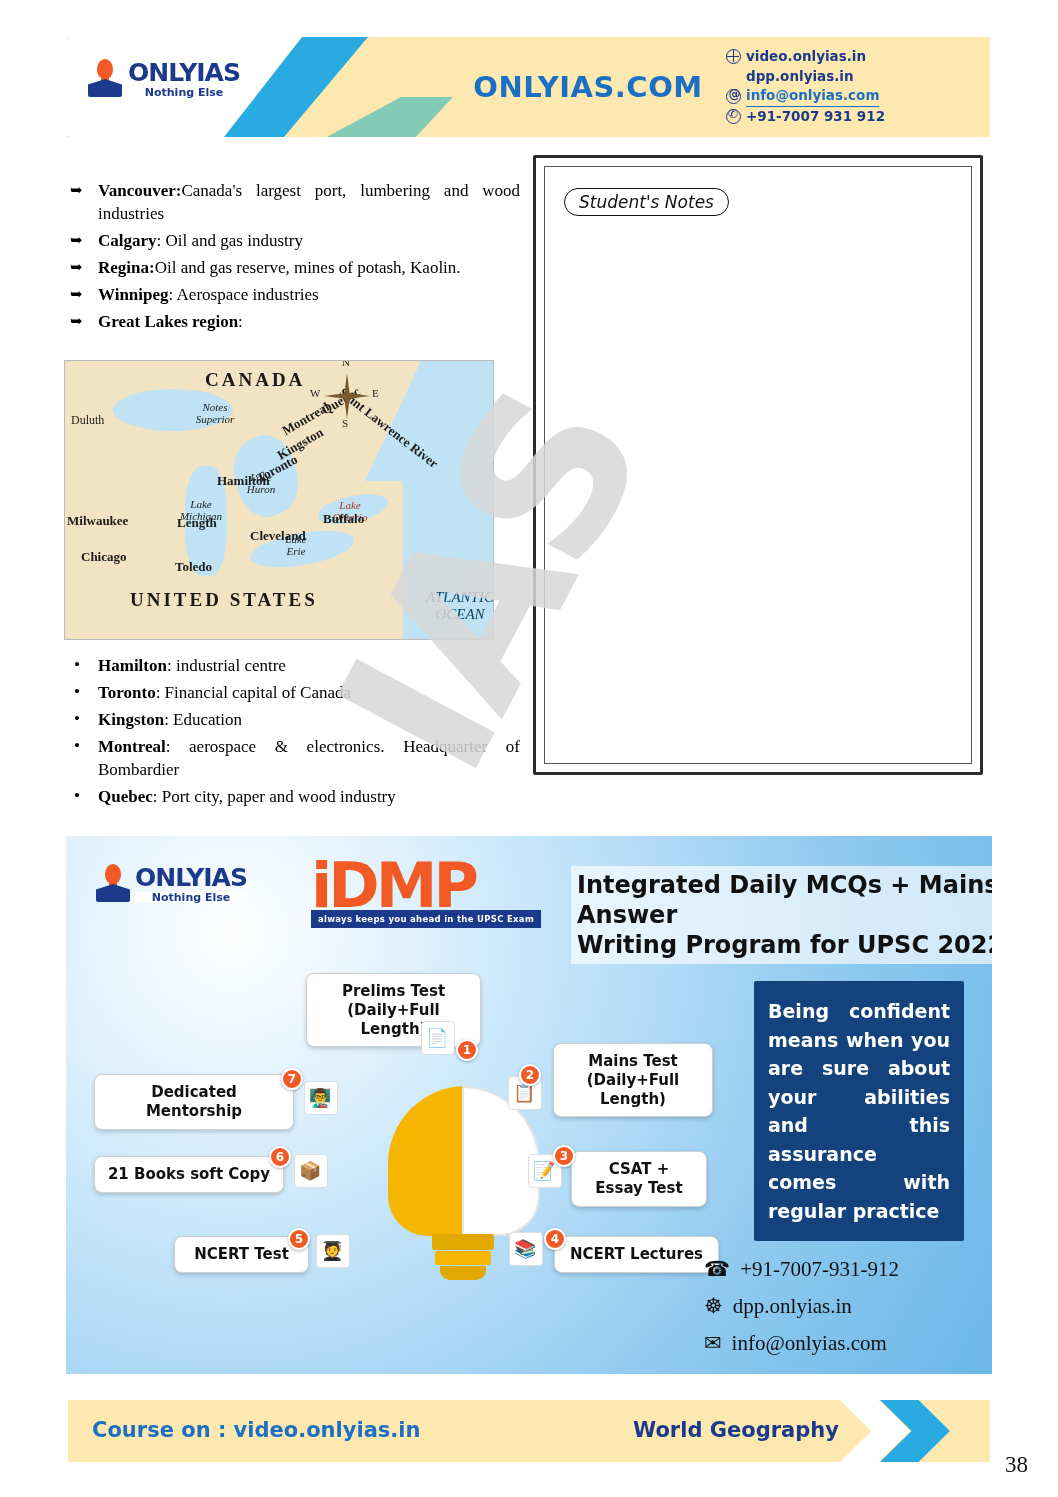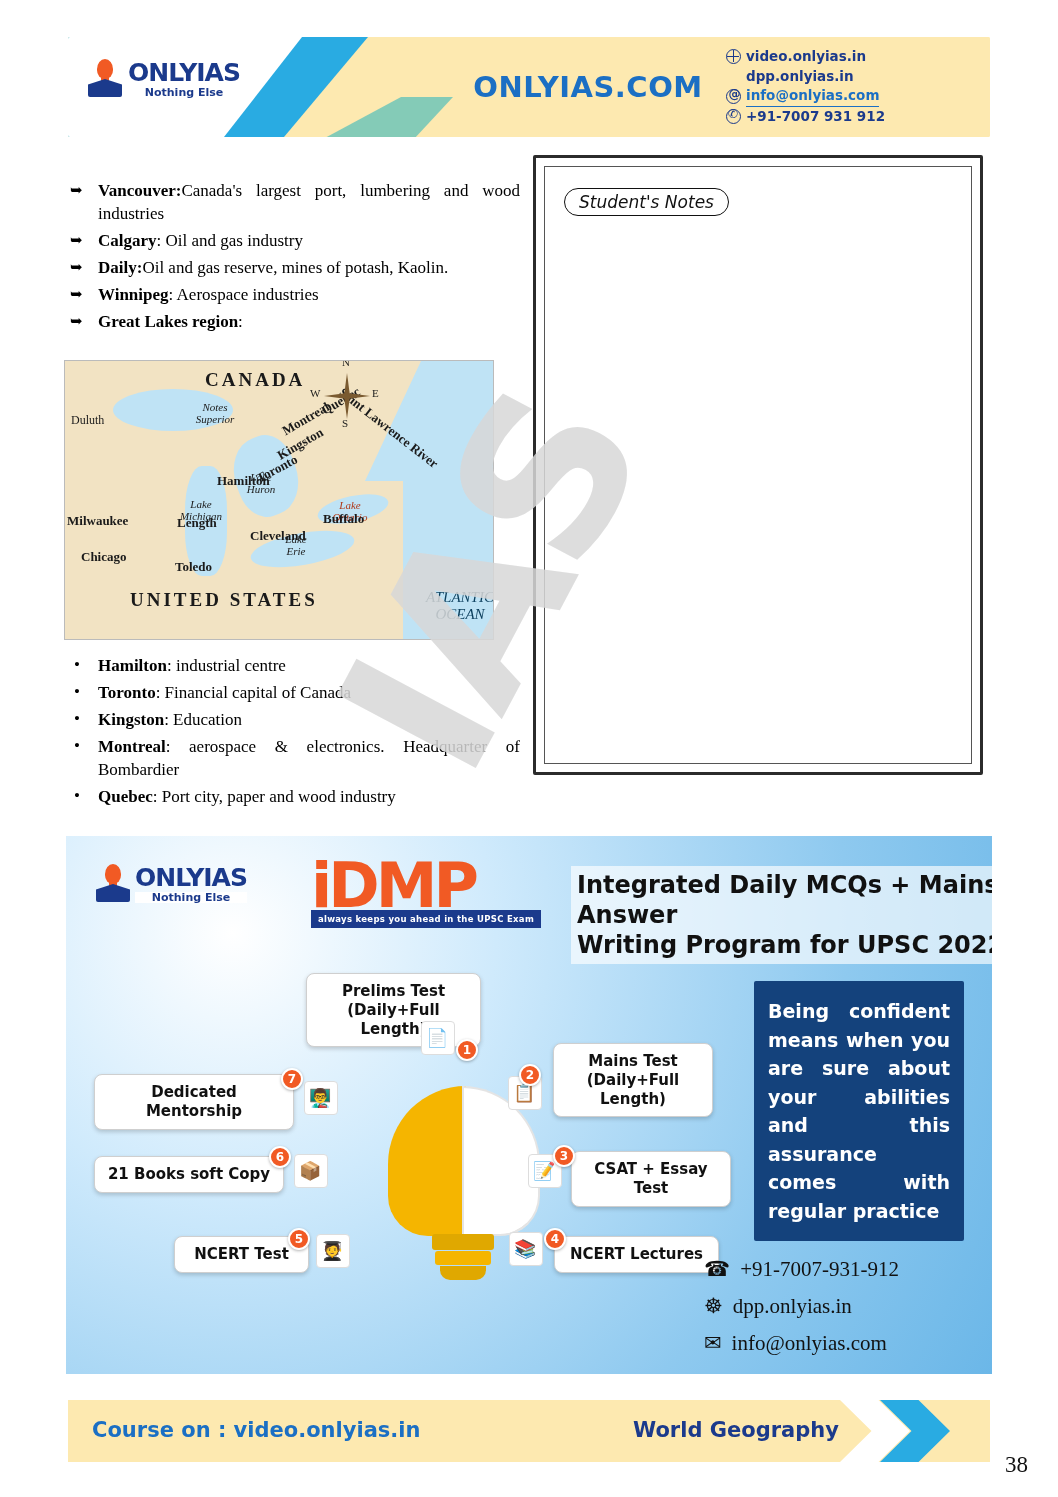--- a/index.html
+++ b/index.html
@@ -291,21 +291,21 @@
         <span class="cicon phone"></span>
         <span>+91-7007 931 912</span>
       </div>
     </div>
   </div>
 
   <div class="left-col">
     <ul class="bullets">
       <li><span class="mk">➥</span><b>Vancouver:</b><span>Canada's largest port, lumbering and wood industries</span></li>
       <li><span class="mk">➥</span><b>Calgary</b><span>: Oil and gas industry</span></li>
-      <li><span class="mk">➥</span><b>Daily:</b><span>Oil and gas reserve, mines of potash, Kaolin.</span></li>
+      <li><span class="mk">➥</span><b>Regina:</b><span>Oil and gas reserve, mines of potash, Kaolin.</span></li>
       <li><span class="mk">➥</span><b>Winnipeg</b><span>: Aerospace industries</span></li>
       <li><span class="mk">➥</span><b>Great Lakes region</b><span>:</span></li>
     </ul>
   </div>
 
   <div class="map-img">
     <div class="map-land"></div>
 
     <div class="map-water" style="left:48px;top:28px;width:120px;height:42px;border-radius:50%;"></div>
     <div class="map-water" style="left:120px;top:105px;width:42px;height:110px;border-radius:40%;"></div>
@@ -404,21 +404,21 @@
     <div class="mini-ico" style="left:355px;top:185px;">📄</div>
     <div class="num-badge" style="left:390px;top:203px;">1</div>
 
     <div class="chip" style="left:487px;top:207px;width:160px;">
       <div>Mains Test</div>
       <div>(Daily+Full Length)</div>
     </div>
     <div class="mini-ico" style="left:442px;top:240px;">📋</div>
     <div class="num-badge" style="left:453px;top:228px;">2</div>
 
-    <div class="chip" style="left:505px;top:315px;width:160px;">
+    <div class="chip" style="left:505px;top:315px;width:136px;">
       <div>CSAT + Essay Test</div>
     </div>
     <div class="mini-ico" style="left:462px;top:318px;">📝</div>
     <div class="num-badge" style="left:487px;top:309px;">3</div>
 
     <div class="chip" style="left:488px;top:400px;width:165px;">
       <div>NCERT Lectures</div>
     </div>
     <div class="mini-ico" style="left:443px;top:396px;">📚</div>
     <div class="num-badge" style="left:478px;top:392px;">4</div>

